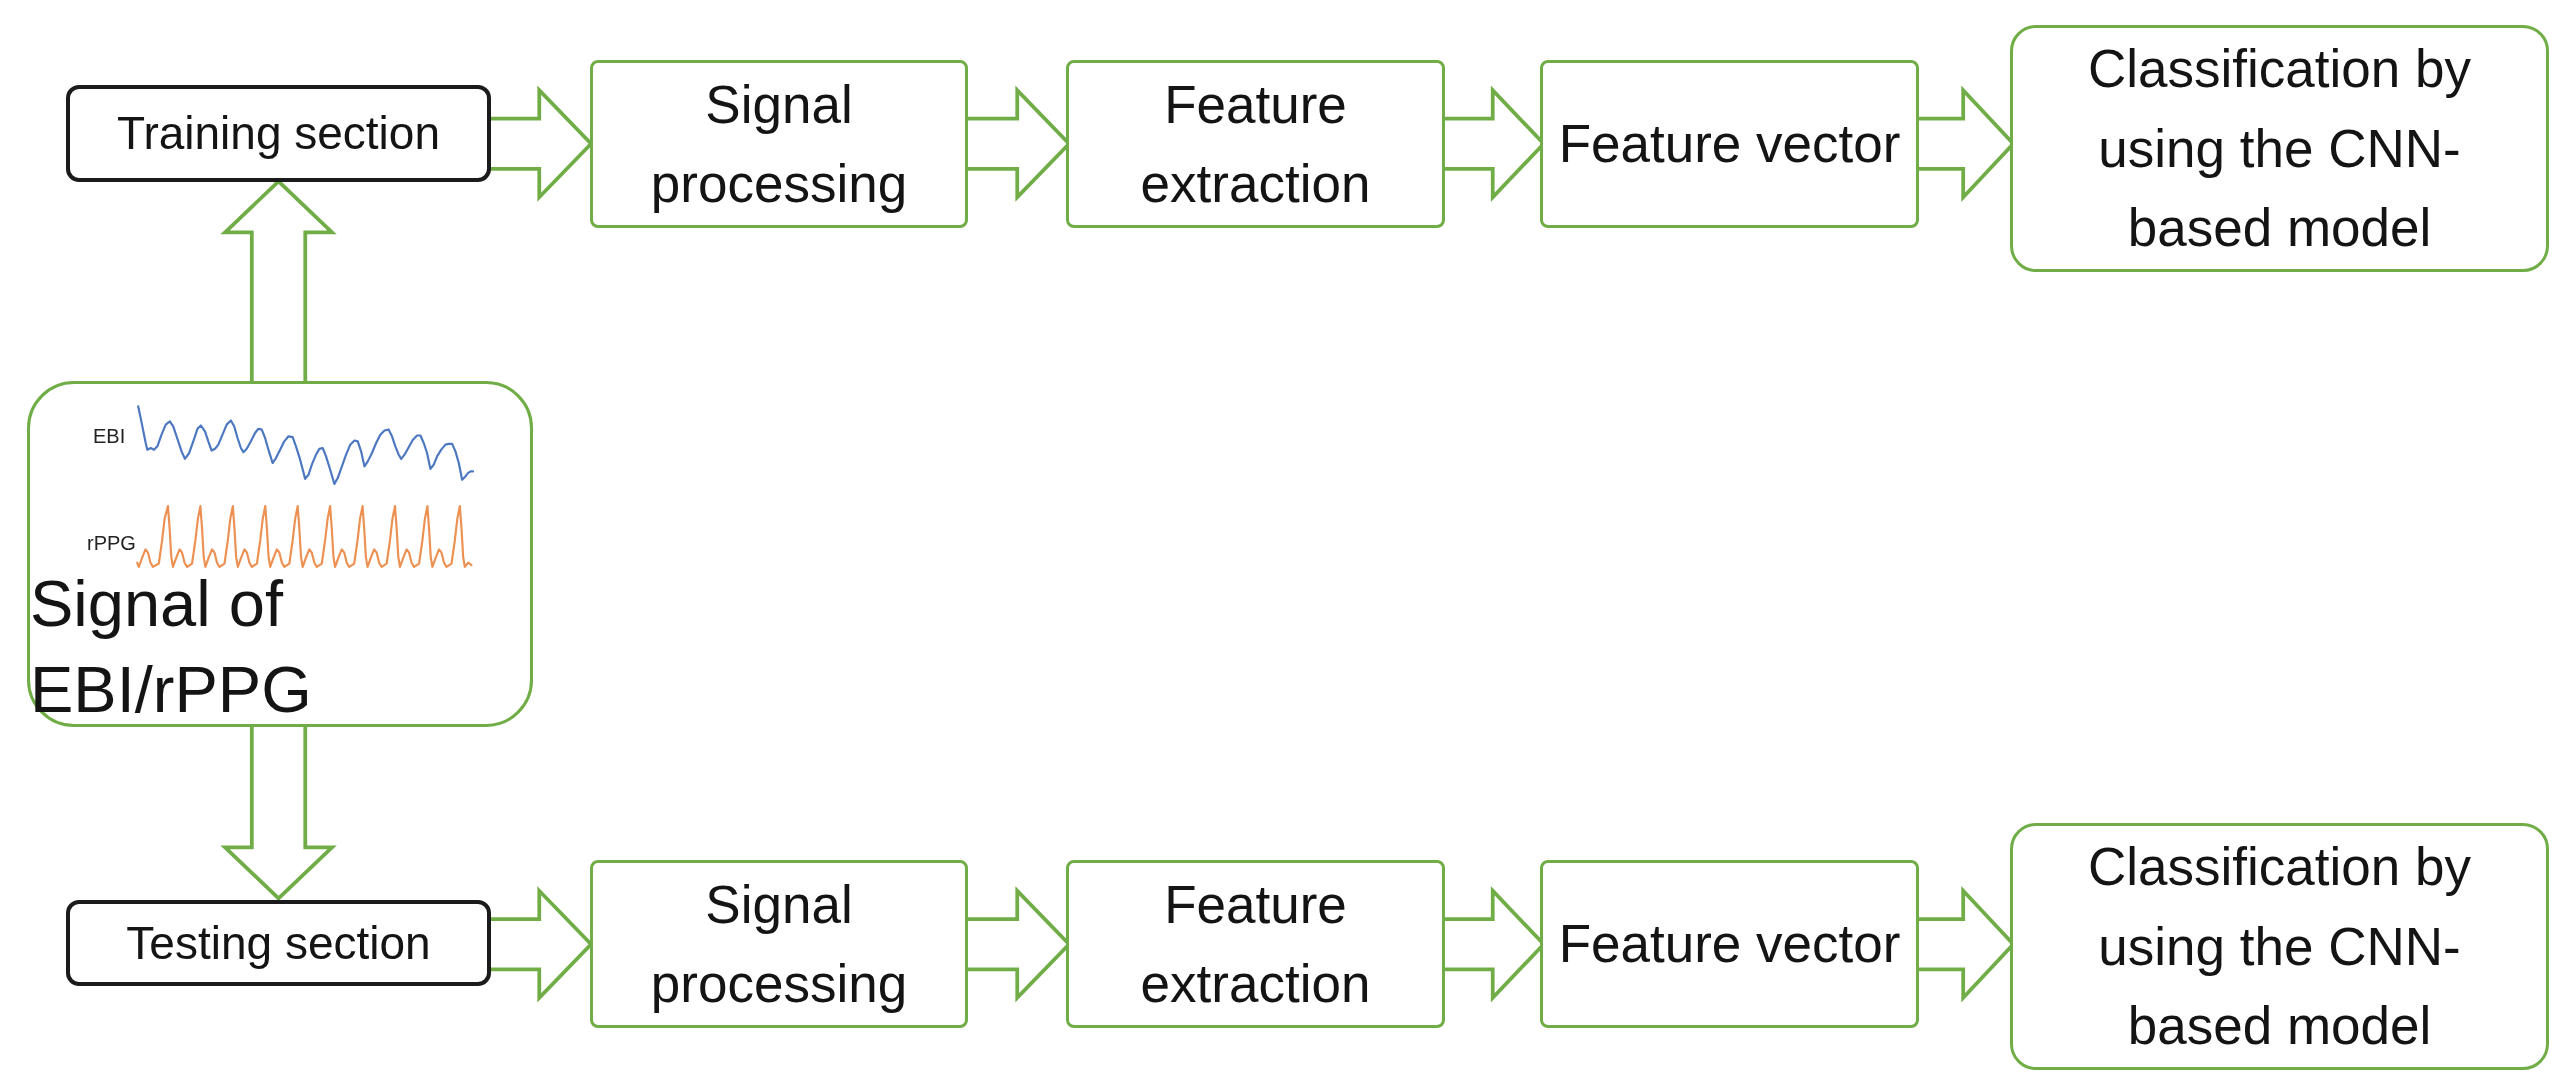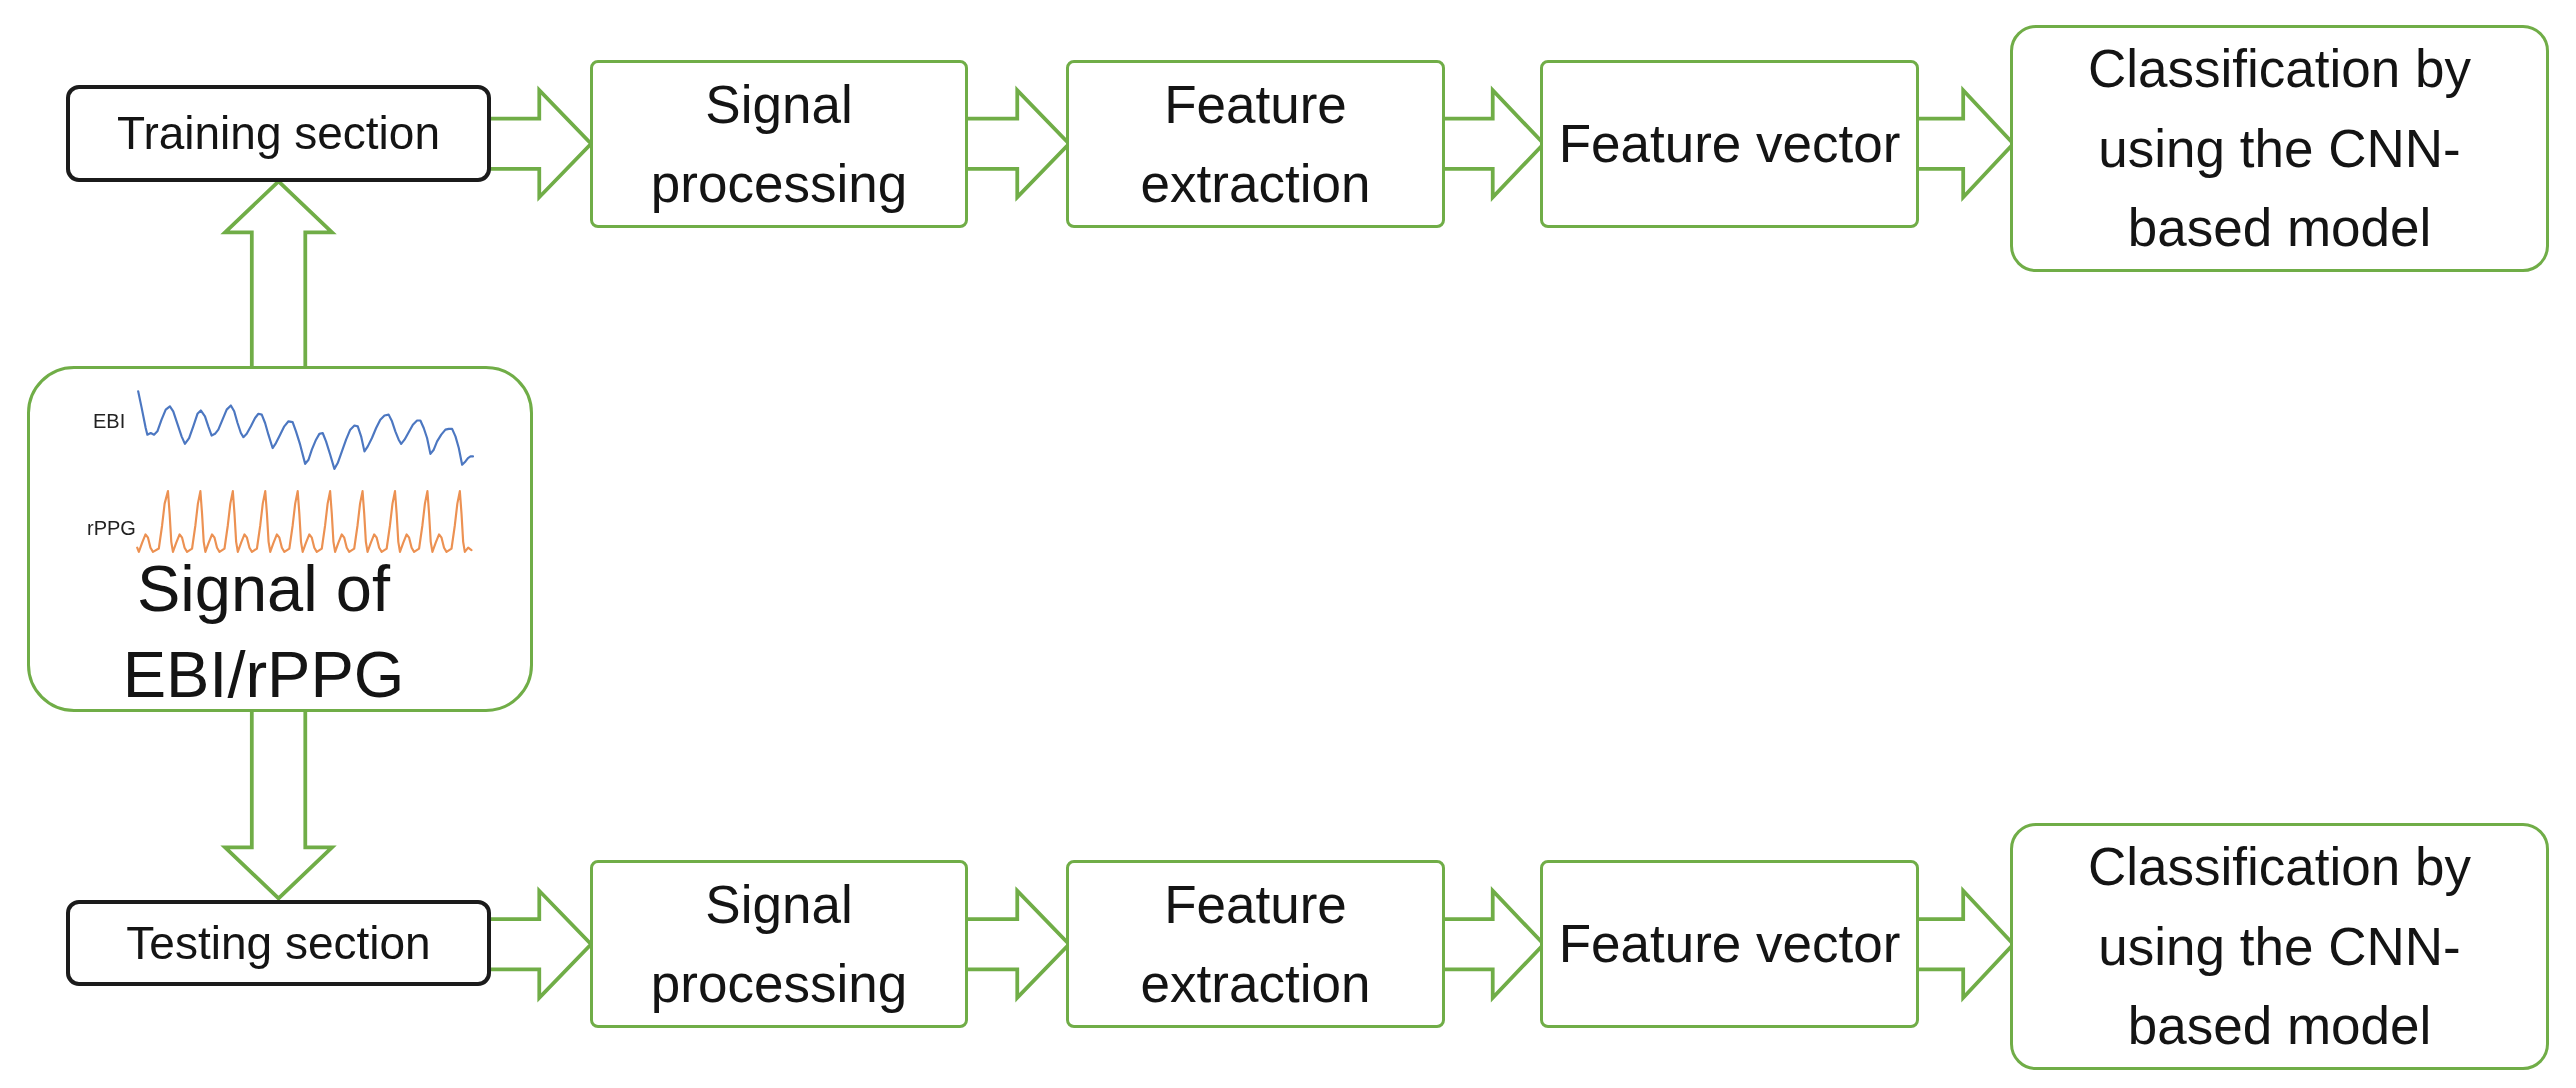--- a/index.html
+++ b/index.html
@@ -47,36 +47,37 @@
     padding:0 14px;
   }
   .gbox.big{
     border-radius:26px;
     padding:0 23.4px;
   }
   .gbox.signal{
     border-radius:47px;
     display:block;
     padding:0;
+    margin-top:15px;
   }
   .wave-label{
     position:absolute;
     font-size:20px;
     color:#222222;
     line-height:1;
   }
   svg.wave{position:absolute;}
   svg.wave path{fill:none;stroke-width:2.6;stroke-linecap:round;stroke-linejoin:round;}
   .signal-title{
     position:absolute;
     left:0;top:177px;
     width:100%;
     padding-right:33px;
     box-sizing:border-box;
-    text-align:center;
+    text-align:left;
     font-size:65px;
     line-height:1.32;
     color:var(--text);
   }
 </style>
 </head>
 <body>
 
 <div class="canvas">
 

